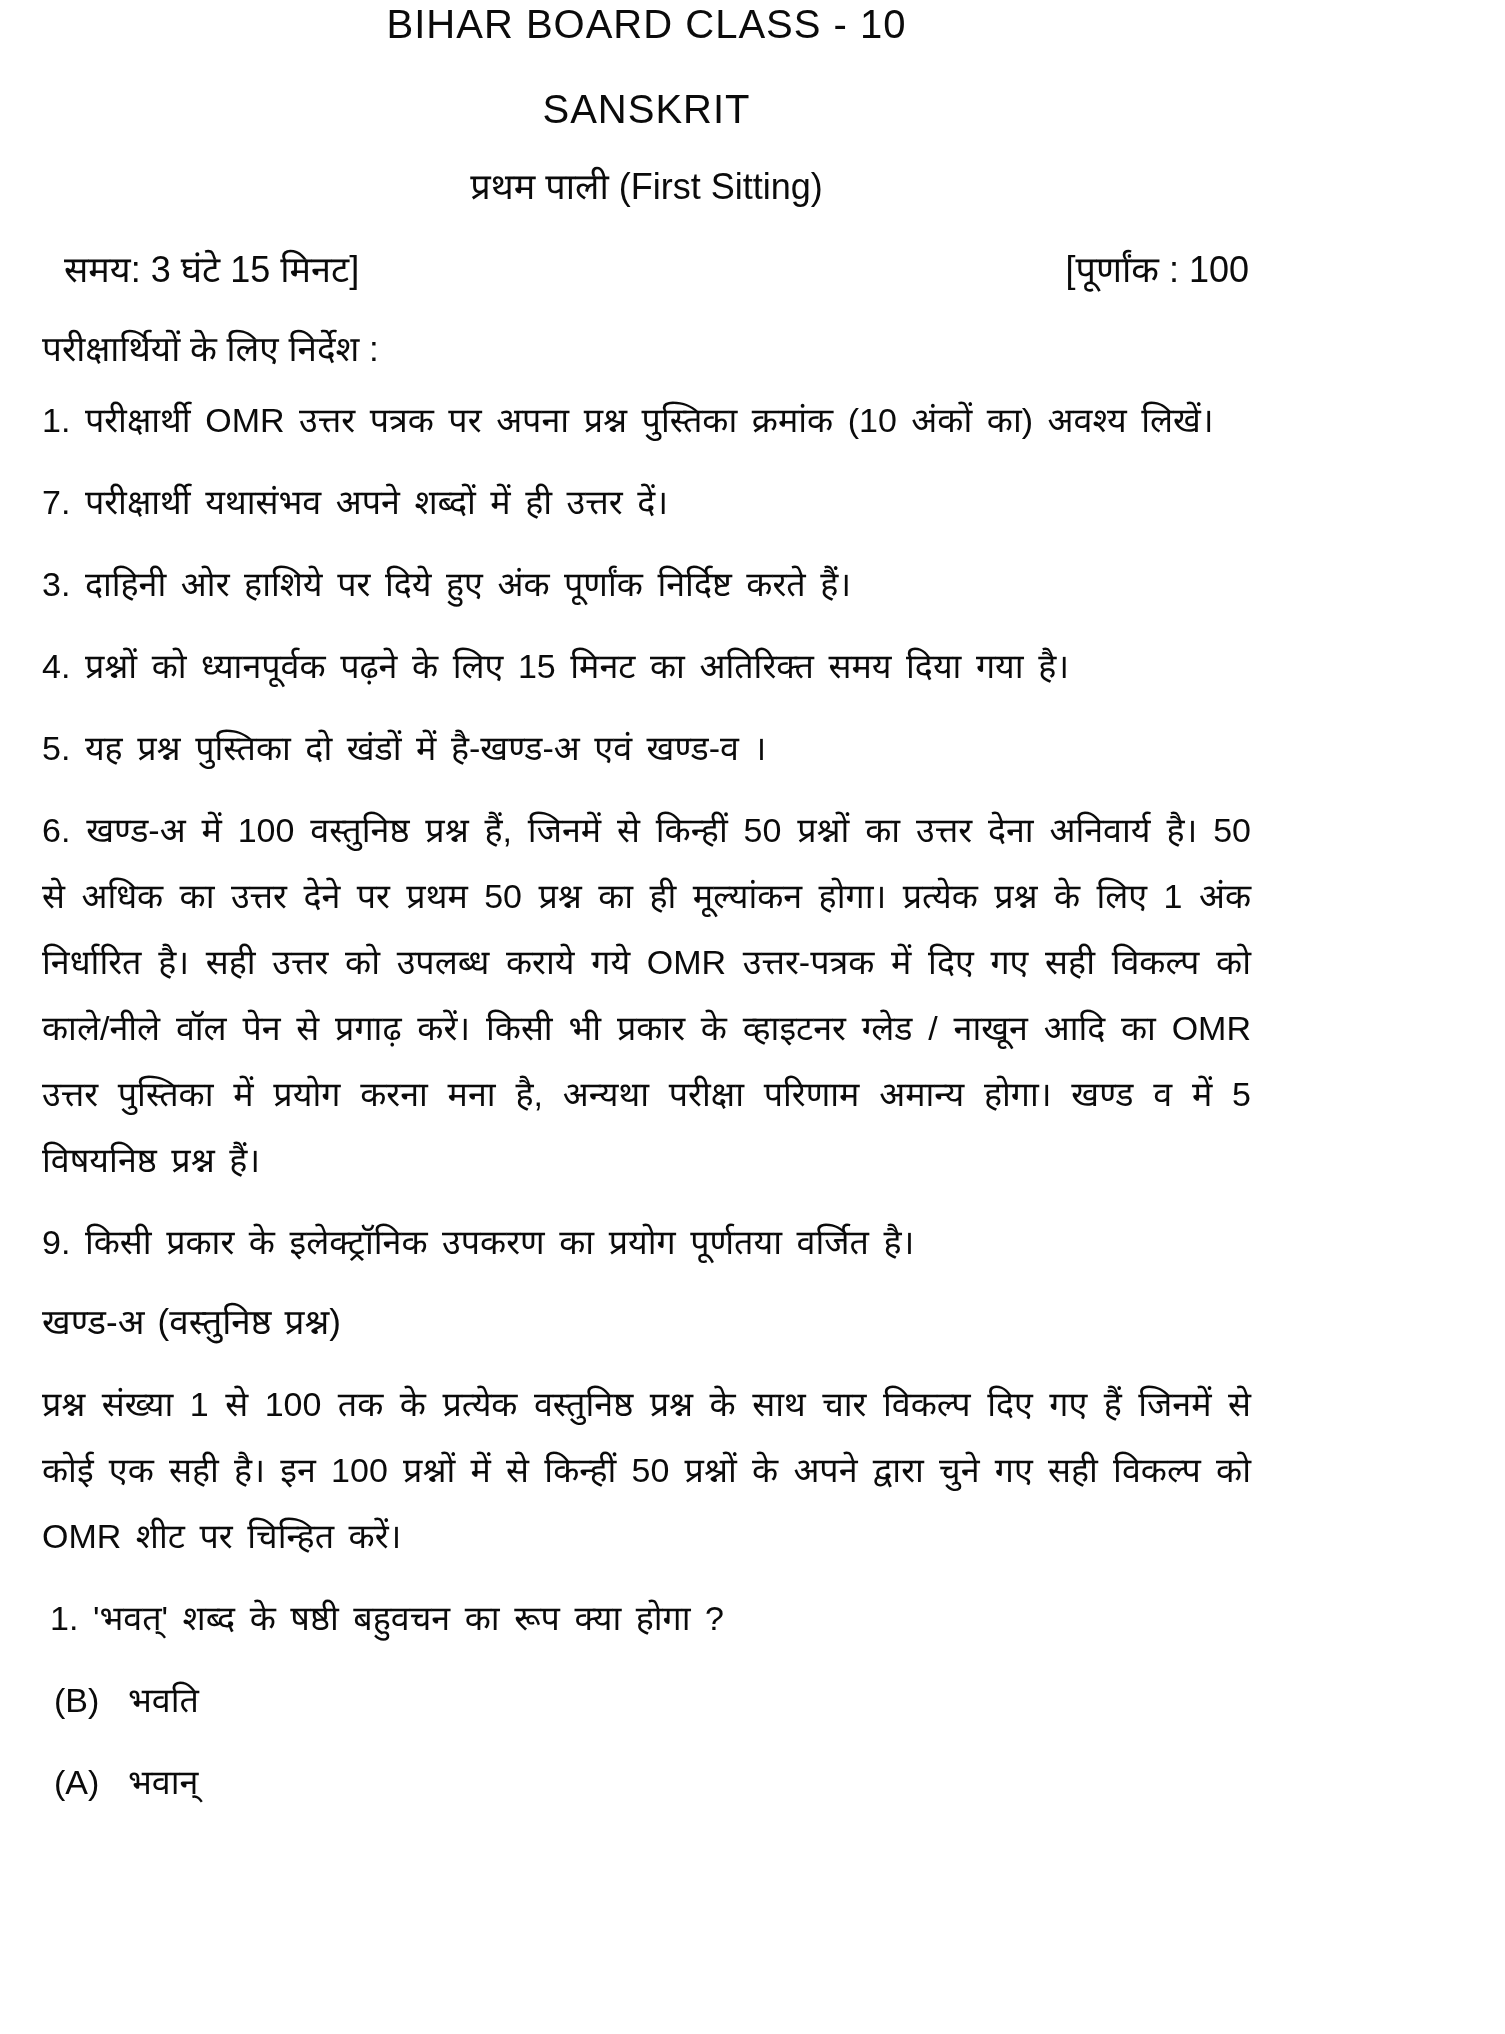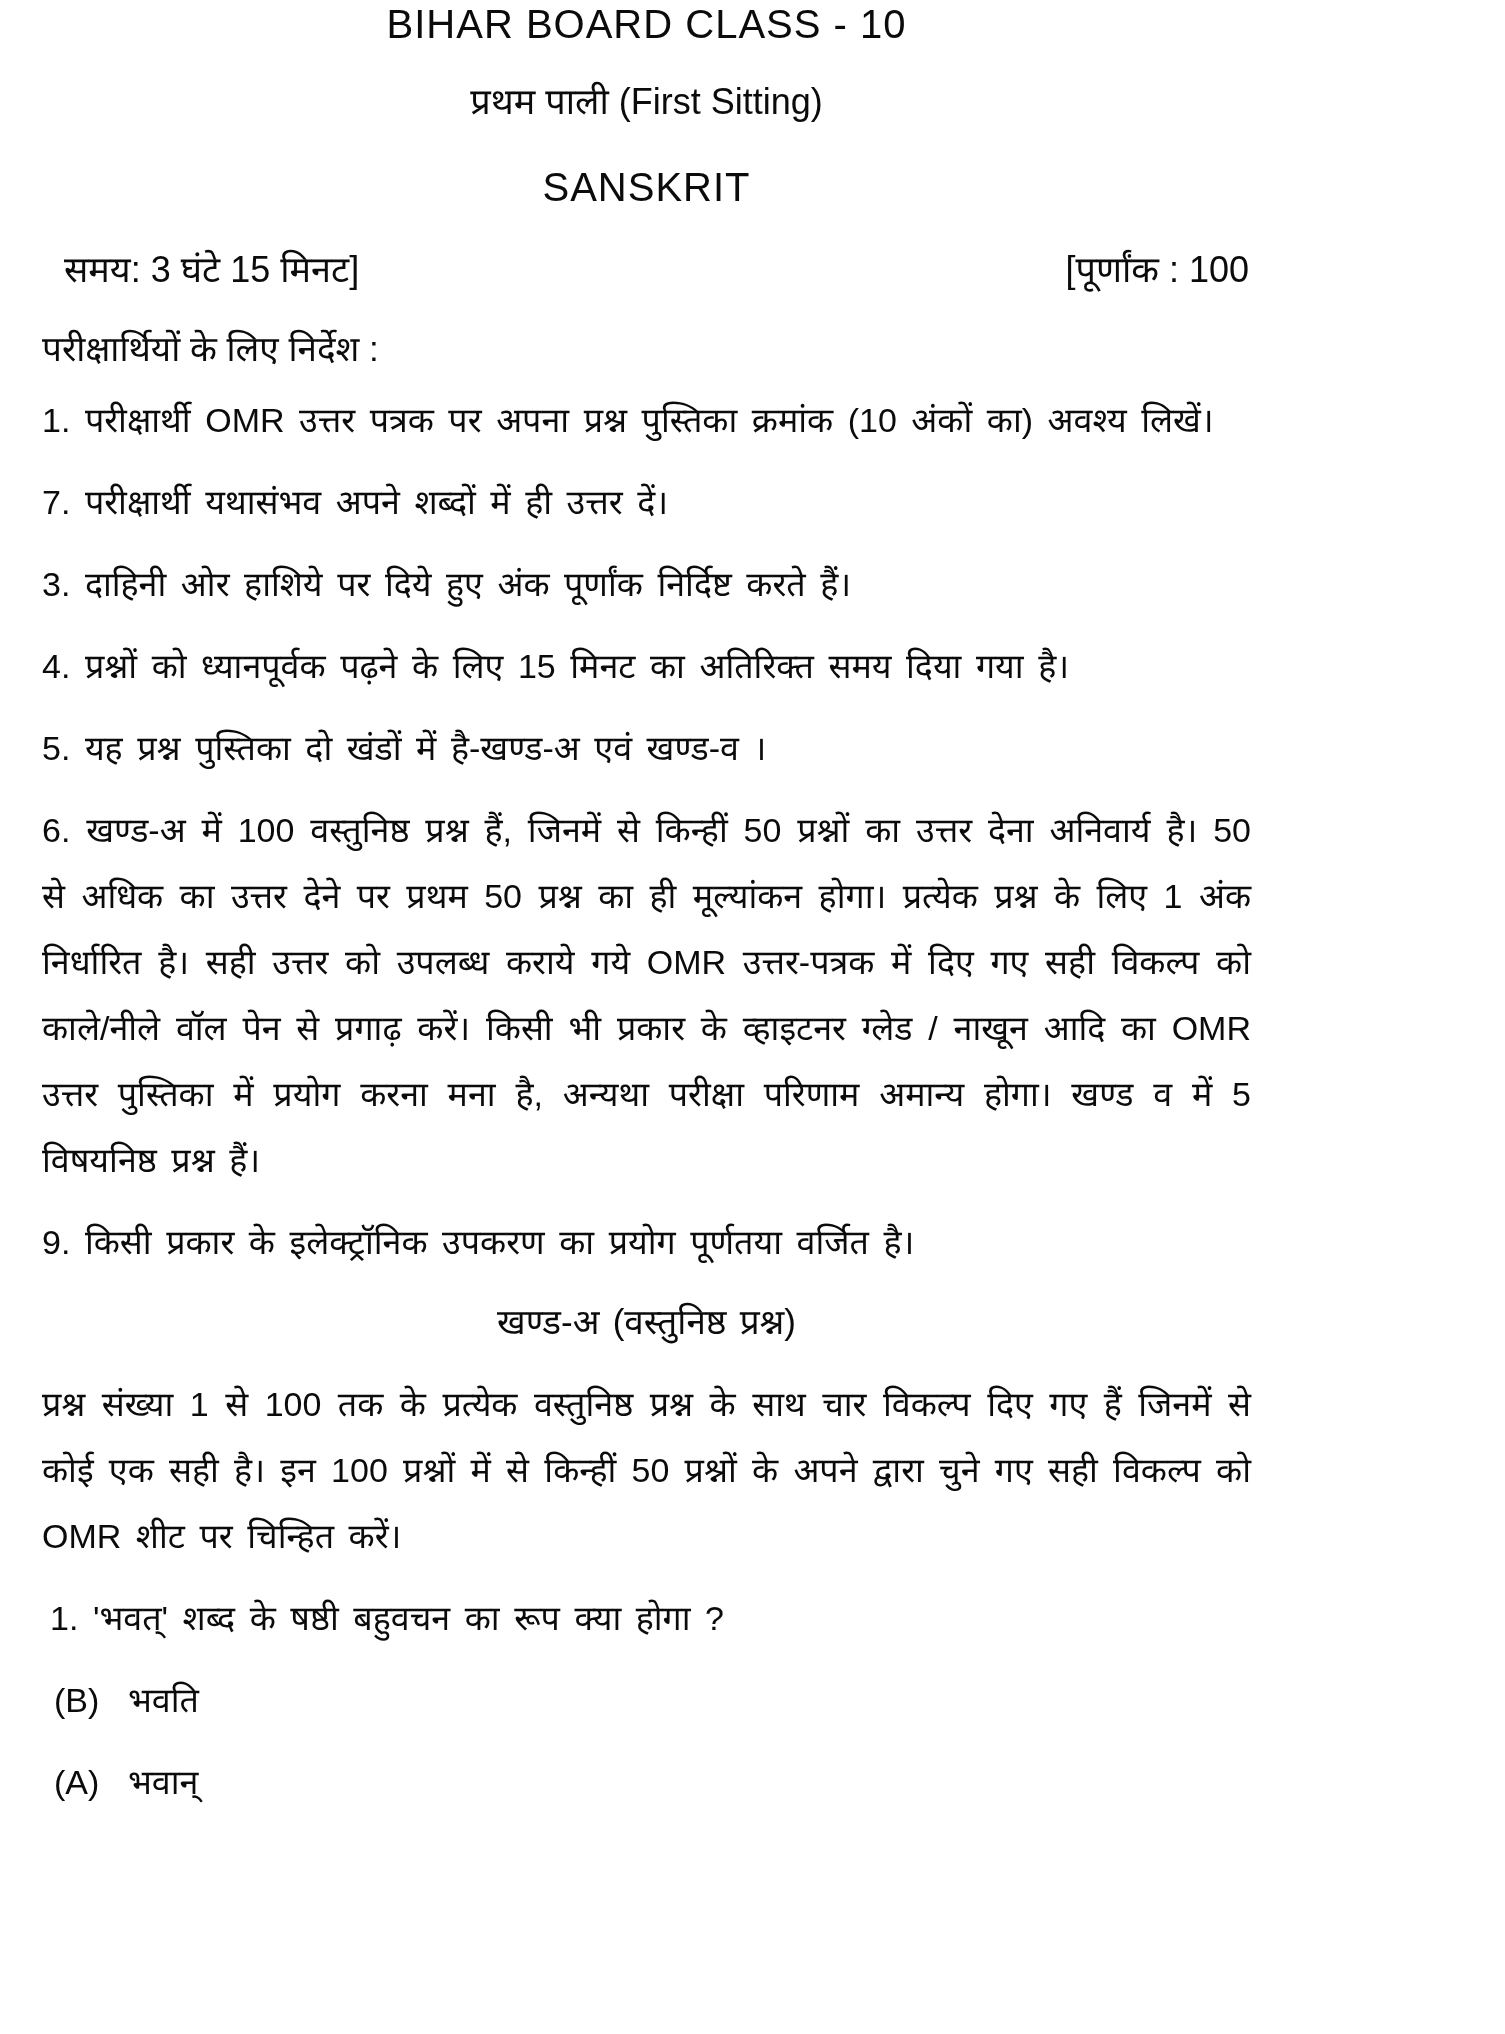--- a/index.html
+++ b/index.html
@@ -67,21 +67,21 @@
     font-size: 34px;
     line-height: 66px;
     margin: 16px 0 0 0;
     text-align: justify;
     word-spacing: 0.15em;
   }
   .section-heading {
     font-size: 35px;
     line-height: 66px;
     margin: 14px 0 0 0;
-    text-align: center;
+    text-align: left;
     word-spacing: 0.1em;
   }
   .question-line {
     font-size: 34px;
     line-height: 66px;
     margin: 16px 0 0 8px;
     word-spacing: 0.15em;
   }
   .option-line {
     font-size: 34px;
@@ -93,23 +93,23 @@
   .option-label { display: inline-block; margin-right: 14px; }
 </style>
 </head>
 <body>
 
 <div class="page">
 
   <div class="h-center board-title">BIHAR BOARD CLASS - 10</div>
 
 
+  <div class="h-center subject-title">SANSKRIT</div>
+
   <div class="h-center sitting-title">प्रथम पाली (First Sitting)</div>
-
-  <div class="h-center subject-title">SANSKRIT</div>
 
   <div class="meta-row">
     <span class="meta-time">समय: 3 घंटे 15 मिनट]</span>
     <span class="meta-marks">[पूर्णांक : 100</span>
   </div>
 
   <div class="instr-heading">परीक्षार्थियों के लिए निर्देश :</div>
 
   <p class="para">1. परीक्षार्थी OMR उत्तर पत्रक पर अपना प्रश्न पुस्तिका क्रमांक (10 अंकों का) अवश्य लिखें।</p>
 

